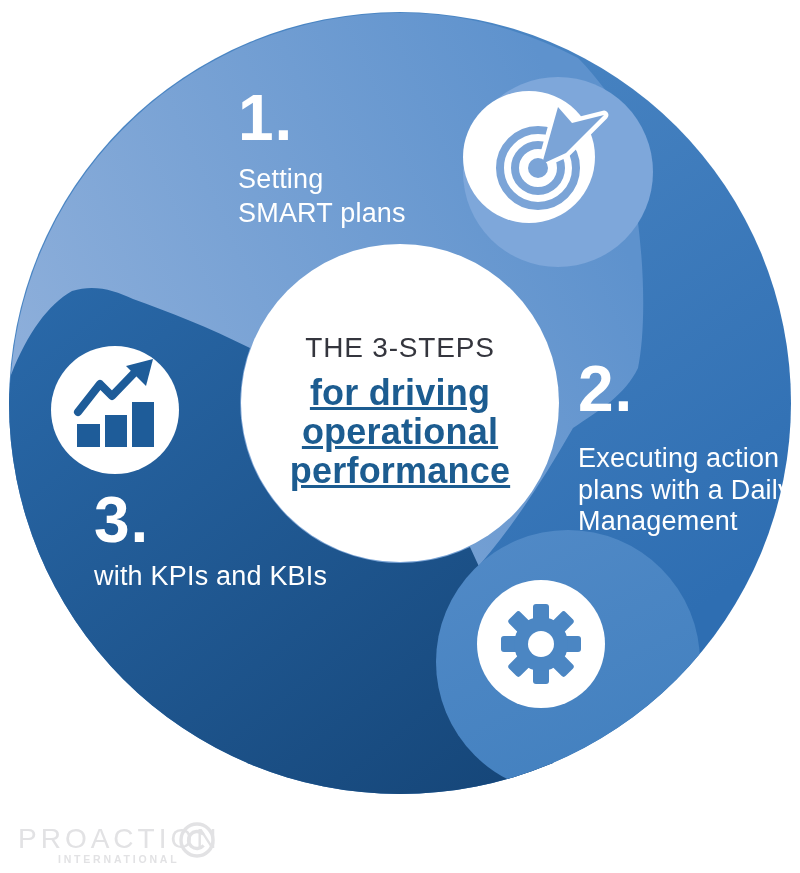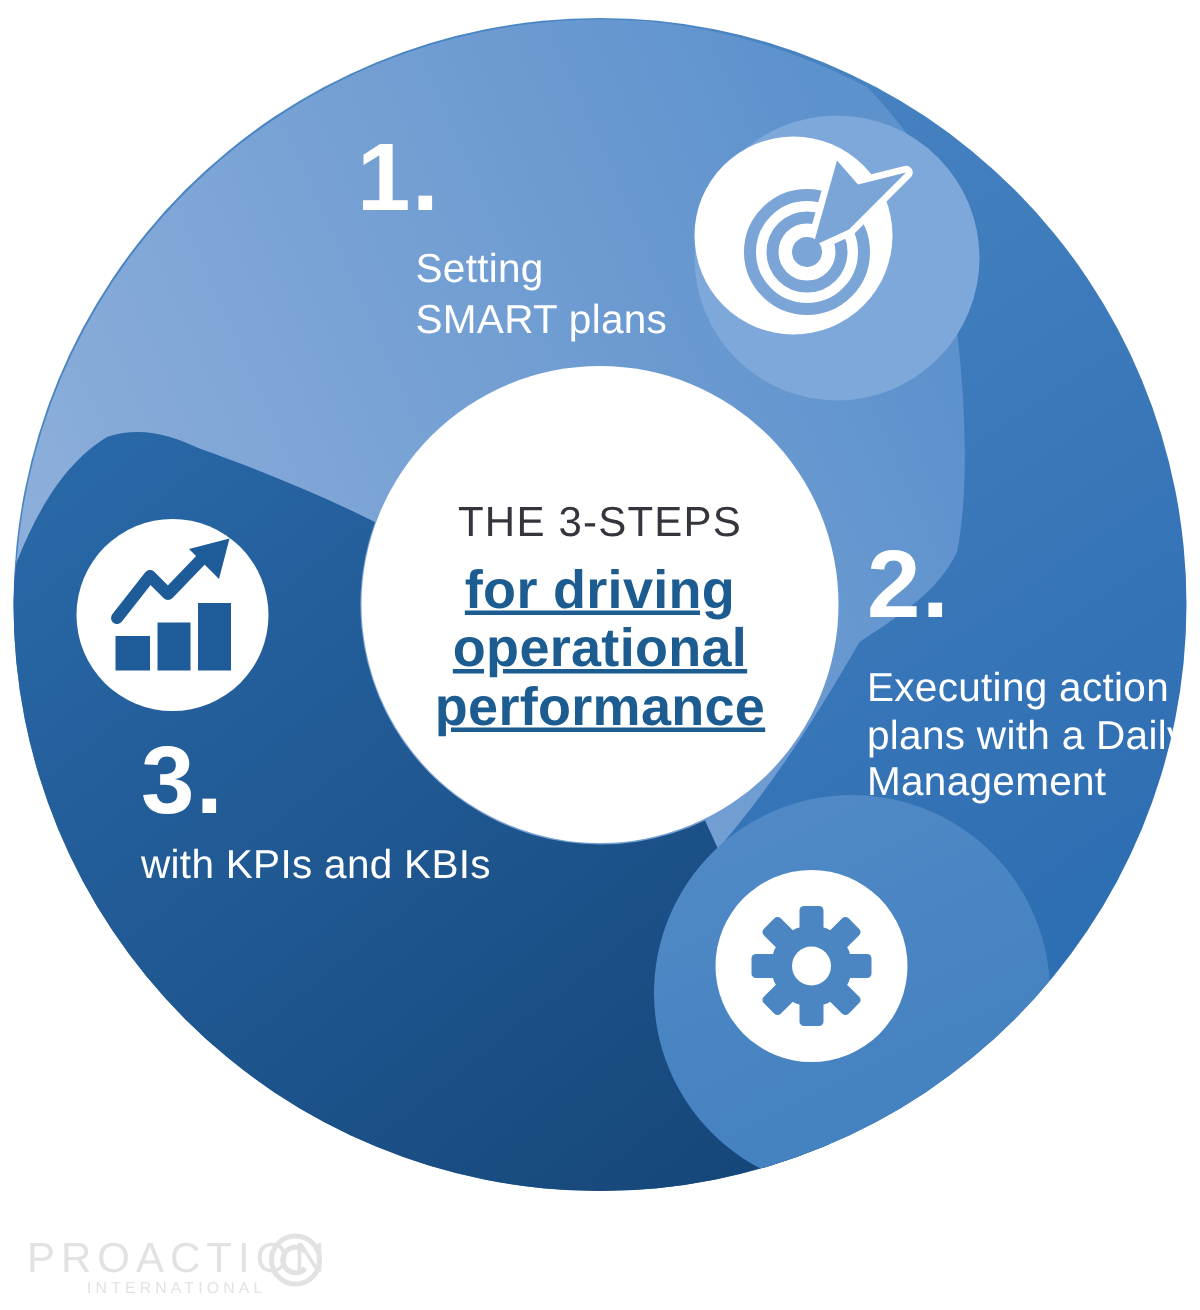--- a/index.html
+++ b/index.html
@@ -6,33 +6,33 @@
   .stage{
     position:relative;width:800px;height:873px;overflow:hidden;background:#ffffff;
     font-family:"Liberation Sans", sans-serif;
   }
   .art{position:absolute;left:0;top:0;}
   .step{position:absolute;color:#ffffff;}
   .num{font-size:64px;font-weight:600;line-height:1;letter-spacing:1px;}
   .cap{font-weight:500;letter-spacing:0.2px;}
   .cap div{white-space:nowrap;}
   .step1{left:238px;top:86px;}
-  .step1 .cap{margin-top:12px;font-size:27px;line-height:34px;margin-left:39px;}
+  .step1 .cap{margin-top:12px;font-size:27px;line-height:34px;}
   .step2{left:578px;top:357px;}
   .step2 .cap{margin-top:22px;font-size:27px;line-height:31.5px;}
   .step3{left:94px;top:488px;}
   .step3 .cap{margin-top:8px;font-size:27px;line-height:32.5px;}
   .center-text{
     position:absolute;left:230px;top:332px;width:340px;text-align:center;
   }
   .kicker{font-size:28px;font-weight:500;color:#34353d;letter-spacing:0.8px;margin-bottom:9px;}
   .big-line{font-size:36px;line-height:39px;font-weight:700;color:#1c5c90;letter-spacing:0.2px;text-decoration:underline;}
   .logo{position:absolute;left:18px;top:824px;width:240px;height:48px;color:#e2e2e4;}
   .wordmark{font-size:28px;font-weight:500;letter-spacing:4px;line-height:30px;}
-  .logo-sub{position:absolute;left:40px;top:29px;font-size:10.5px;font-weight:400;letter-spacing:2.8px;}
+  .logo-sub{position:absolute;left:40px;top:29px;font-size:10.5px;font-weight:700;letter-spacing:2.8px;}
   .logo-mark{position:absolute;left:158px;top:-5px;}
 </style>
 </head>
 <body>
 
 <div class="stage">
 
   <svg class="art" width="800" height="873" viewBox="0 0 800 873">
     <defs>
       <clipPath id="mainClip">

